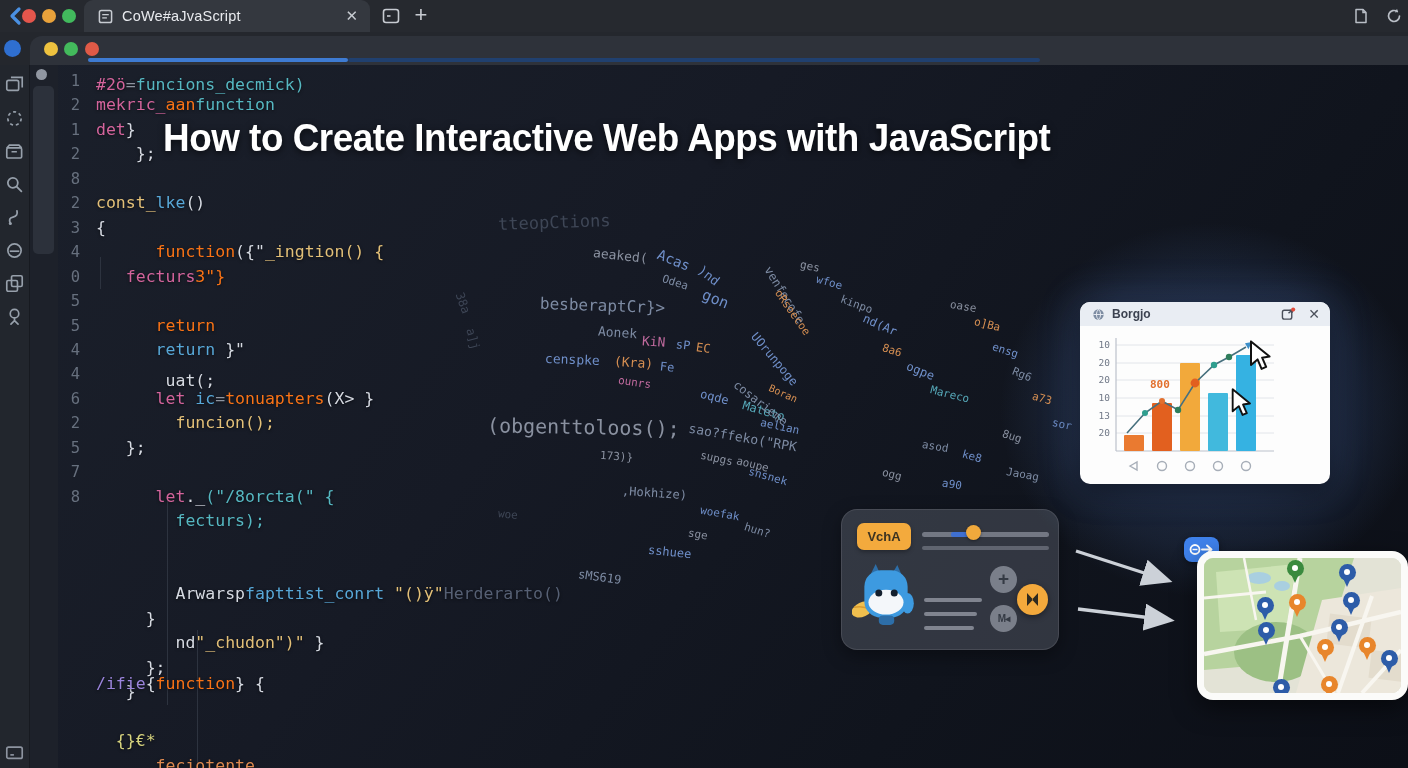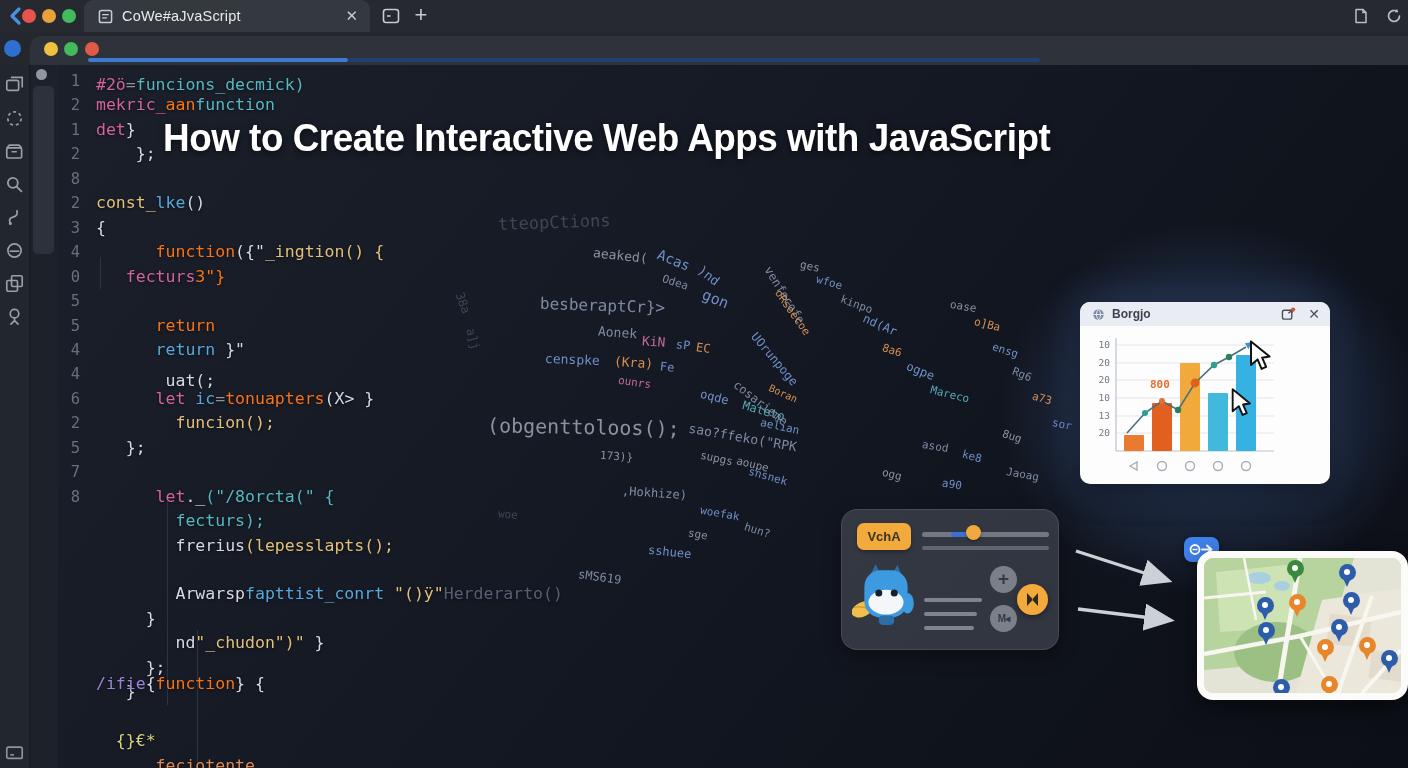--- a/index.html
+++ b/index.html
@@ -244,21 +244,20 @@
     <div class="code-row" style="top: 175.15px;"><span class="c-white">      </span><span class="c-orange">function</span><span class="c-white">({"</span><span class="c-yellow">_ingtion() {</span></div>
     <div class="code-row" style="top: 199.6px;"><span class="c-white">   </span><span class="c-pink">fecturs</span><span class="c-orange">3"}</span></div>
     <div class="code-row" style="top: 248.5px;"><span class="c-white">      </span><span class="c-orange">return</span></div>
     <div class="code-row" style="top: 272.95px;"><span class="c-white">      </span><span class="c-cyan">return</span><span class="c-white"> }"</span></div>
     <div class="code-row" style="top: 304px;"><span class="c-white">       </span><span class="c-white">uat(;</span></div>
     <div class="code-row" style="top: 321.85px;"><span class="c-white">      </span><span class="c-pink">let</span><span class="c-cyan"> ic</span><span class="c-gray">=</span><span class="c-orange">tonuapters</span><span class="c-white">(X&gt; }</span></div>
     <div class="code-row" style="top: 346.3px;"><span class="c-white">        </span><span class="c-yellow">funcion();</span></div>
     <div class="code-row" style="top: 370.75px;"><span class="c-white">   };</span></div>
     <div class="code-row" style="top: 419.65px;"><span class="c-white">      </span><span class="c-pink">let</span><span class="c-white">._</span><span class="c-teal">("/8orcta(" {</span></div>
     <div class="code-row" style="top: 444.1px;"><span class="c-white">        </span><span class="c-teal">fecturs);</span></div>
-    <div class="code-row" style="top: 468.55px;"><span class="c-white">        </span><span class="c-white">frerius</span><span class="c-yellow">(lepesslapts();</span></div>
     <div class="code-row" style="top: 493px;"></div>
     <div class="code-row" style="top: 517.45px;"><span class="c-white">        </span><span class="c-white">Arwarsp</span><span class="c-cyan">fapttist_conrt</span><span class="c-yellow"> "()ÿ"</span><span class="c-dim">Herderarto()</span></div>
     <div class="code-row" style="top: 541.9px;"><span class="c-white">     }</span></div>
     <div class="code-row" style="top: 566.35px;"><span class="c-white">        </span><span class="c-white">nd</span><span class="c-yellow">"_chudon")"</span><span class="c-white"> }</span></div>
     <div class="code-row" style="top: 590.8px;"><span class="c-white">     };</span></div>
     <div class="code-row" style="top: 615.25px;"><span class="c-white">   }</span></div>
     <div class="code-row" style="top: 607px;"><span class="c-purple">/ifie</span><span class="c-white">{</span><span class="c-orange">function</span><span class="c-white">} {</span></div>
     <div class="code-row" style="top: 664.15px;"><span class="c-ygreen">  {}€*</span></div>
     <div class="code-row" style="top: 688.6px;"><span class="c-white">      </span><span class="c-orange2">feciotente</span></div>
   </div>

